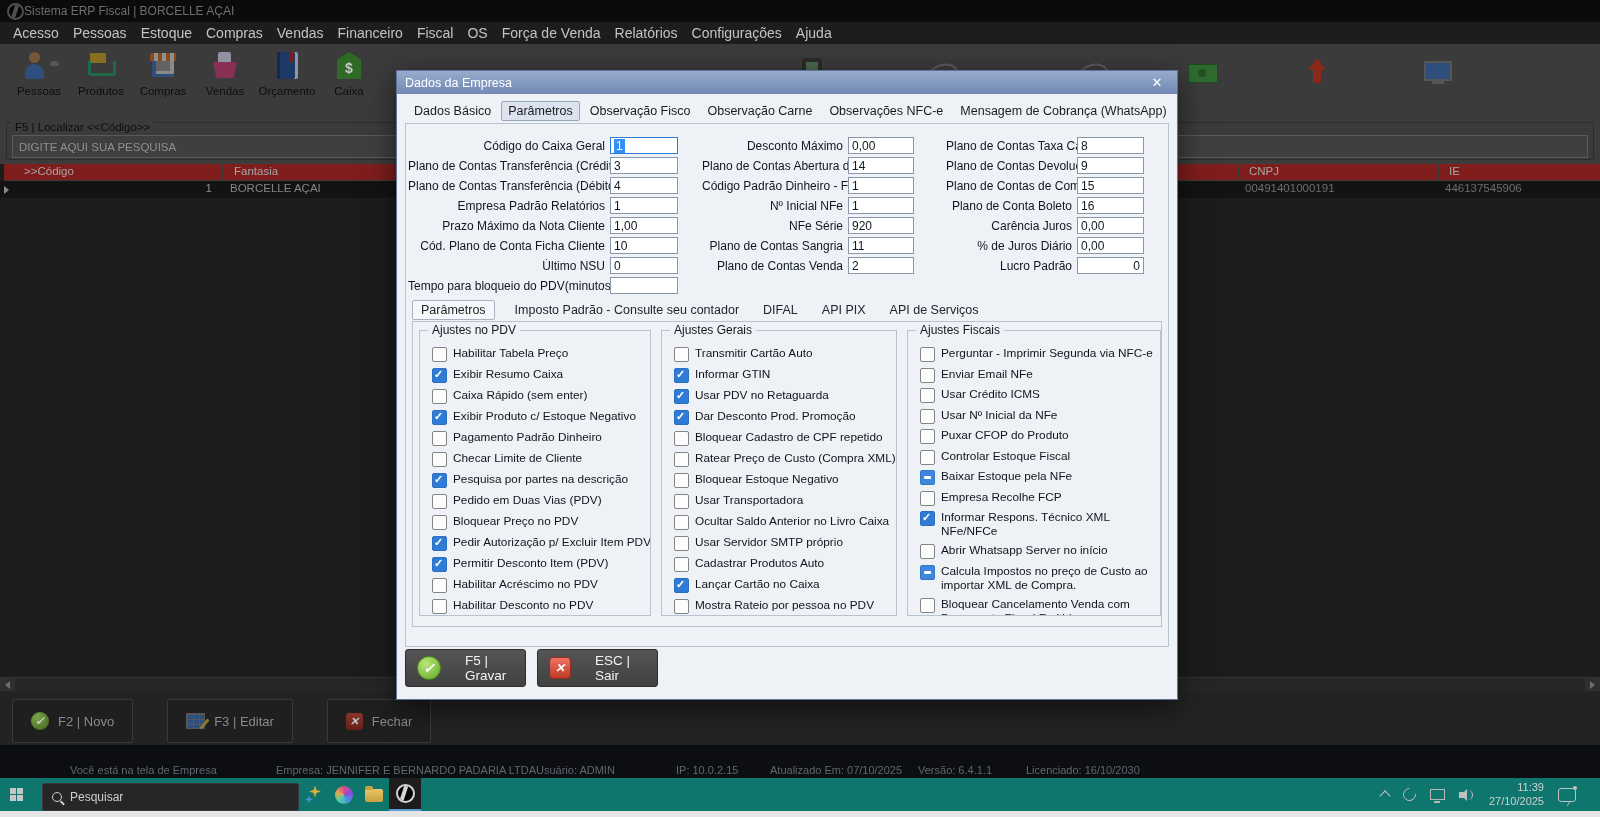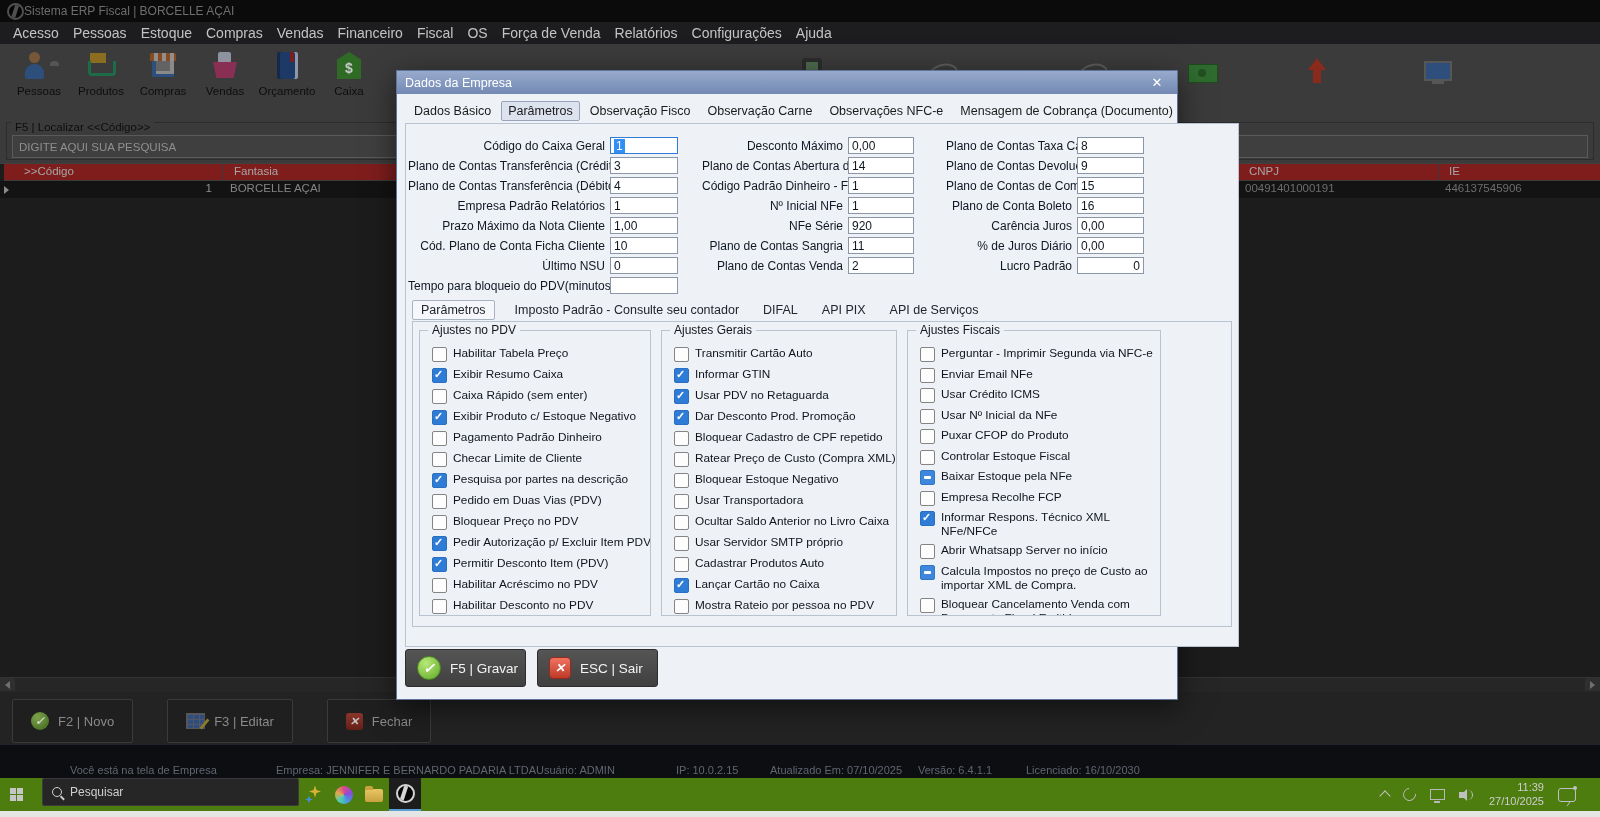--- a/index.html
+++ b/index.html
@@ -89,21 +89,21 @@
   .statusbar{position:absolute;left:0;top:744px;width:1600px;height:34px;background:#0c0e12;border-top:1px solid #20232b}
   .statusbar span{position:absolute;top:19px;font-size:11px;color:#61666f;white-space:nowrap}
   .statusbar span:nth-of-type(1){left:70px}
   .statusbar span:nth-of-type(2){left:276px}
   .statusbar span:nth-of-type(3){left:536px}
   .statusbar span:nth-of-type(4){left:676px}
   .statusbar span:nth-of-type(5){left:770px}
   .statusbar span:nth-of-type(6){left:918px}
   .statusbar span:nth-of-type(7){left:1026px}
   
-  .taskbar{position:absolute;left:0;top:778px;width:1600px;height:33px;background:#4d7c0f;display:flex;align-items:flex-start}
+  .taskbar{position:absolute;left:0;top:778px;width:1600px;height:33px;background:#0f766e;display:flex;align-items:flex-end}
   .start-btn{width:40px;height:33px;display:flex;align-items:center;justify-content:center}
   .start-icon{width:6px;height:6px;background:#c6c6c6;box-shadow:7px 0 #c6c6c6,0 7px #c6c6c6,7px 7px #c6c6c6;margin:-7px 7px 0 -7px}
   .tb-search{width:237px;height:26px;background:#262626;border:1px solid #3a3a3a;border-radius:2px;display:flex;align-items:center;gap:8px;padding:0 9px;margin-left:2px}
   .search-icon{width:8px;height:8px;border:1.5px solid #cfcfcf;border-radius:50%;position:relative;flex:none}
   .search-icon::after{content:"";position:absolute;width:5px;height:1.5px;background:#cfcfcf;transform:rotate(45deg);right:-4px;bottom:-2px}
   .tb-search span{color:#cfcfcf;font-size:12px}
   .task-ico{width:30px;height:33px;display:flex;align-items:center;justify-content:center}
   .sparkle-icon{position:relative;width:20px;height:20px}
   .sparkle-icon::before{content:"";position:absolute;left:5px;top:1px;width:12px;height:12px;background:#d8b23a;
       clip-path:polygon(50% 0,62% 38%,100% 50%,62% 62%,50% 100%,38% 62%,0 50%,38% 38%)}
@@ -132,21 +132,21 @@
   .bottom-strip{position:absolute;left:0;top:811px;width:1600px;height:6px;background:#e5e5e5}
   
   .dialog{position:absolute;left:396px;top:70px;width:782px;height:630px;background:#eef1f6;border:1px solid #5f729a;
           box-shadow:0 8px 28px rgba(0,0,0,.55);box-sizing:border-box}
   .dlg-title{height:23px;background:linear-gradient(#98abcd,#7389b3);display:flex;align-items:center;padding:0 8px}
   .dlg-title .t{color:#fff;font-size:12.5px}
   .dlg-close{margin-left:auto;color:#fff;font-size:13px;width:24px;height:19px;display:flex;align-items:center;justify-content:center}
   .dlg-tabs{position:absolute;left:10px;top:30px;display:flex;gap:3px}
   .dlg-tab{font-size:12.5px;color:#1b1b1b;padding:3px 7px;white-space:nowrap}
   .dlg-tab.active{background:#dde3ee;border:1px solid #98a4ba;border-radius:2px;padding:2px 6px}
-  .dlg-content{position:absolute;left:8px;top:52px;width:834px;height:524px;border:1px solid #b9c2d0;box-sizing:border-box;background:#eef1f6}
+  .dlg-content{position:absolute;left:8px;top:52px;width:764px;height:524px;border:1px solid #b9c2d0;box-sizing:border-box;background:#eef1f6}
   .fcol{position:absolute;top:13px}
   .fcol1{left:2px;width:270px}
   .fcol2{left:296px;width:212px}
   .fcol3{left:540px;width:198px}
   .frow{display:flex;align-items:center;height:17px;margin-bottom:3px}
   .flabel{flex:1;text-align:right;font-size:12px;color:#0f1722;padding-right:5px;white-space:nowrap;overflow:hidden}
   .finput{flex:none;height:17px;background:#fff;border:1px solid #8a97a8;box-sizing:border-box;display:flex;align-items:center;padding:0 3px;font-size:12px;color:#0f1722}
   .fcol1 .finput{width:68px}.fcol2 .finput{width:66px}.fcol3 .finput{width:67px}
   .finput.alignr{justify-content:flex-end}
   .finput.sel{border-color:#2f7cd6}
@@ -165,21 +165,21 @@
   .cb{width:13px;height:13px;border:1px solid #848484;border-radius:2px;background:#fdfdfd;flex:none;position:relative;margin-top:0px}
   .cb-checked{background:#2f7cd6;border-color:#2a6fc2}
   .cb-checked::after{content:"✓";position:absolute;left:1px;top:-1px;color:#fff;font-size:11px;font-weight:bold}
   .cb-indeterminate{background:#3f87dc;border-color:#3277c4}
   .cb-indeterminate::after{content:"";position:absolute;left:3px;top:5px;width:7px;height:3px;background:#fff;border-radius:1px}
   .cb-label{font-size:11.8px;color:#10151b;line-height:1.18}
   .fs-pdv .cb-label,.fs-gerais .cb-label{white-space:nowrap}
   .fs-fiscais .cb-row{margin-bottom:5.5px}
   .dlg-btns{position:absolute;left:8px;top:578px;display:flex;gap:11px}
   .dlg-btn{width:121px;height:38px;background:linear-gradient(#555,#404040);border:1px solid #2d2d2d;border-radius:3px;
-           display:flex;align-items:center;gap:9px;padding-left:11px;color:#f3f3f3;font-size:13.5px;box-sizing:border-box}
+           display:flex;align-items:center;gap:24px;padding-left:11px;color:#f3f3f3;font-size:13.5px;box-sizing:border-box}
   .save-icon{width:22px;height:22px;border-radius:50%;background:radial-gradient(circle at 35% 28%,#b8e878,#61a928);border:1px solid #4c8a1e;position:relative;flex:none}
   .save-icon::after{content:"✓";position:absolute;inset:0;display:flex;align-items:center;justify-content:center;color:#fff;font-size:14px;font-weight:bold}
   .exit-icon{width:20px;height:20px;border-radius:4px;background:linear-gradient(#f07362,#bf3a28);border:1px solid #962a1b;position:relative;flex:none}
   .exit-icon::after{content:"✕";position:absolute;inset:0;display:flex;align-items:center;justify-content:center;color:#fff;font-size:12px;font-weight:bold}
 </style>
 </head>
 <body>
 
 <div class="app">
   <div class="titlebar">
@@ -308,21 +308,21 @@
     <span class="t">Dados da Empresa</span>
     <span class="dlg-close">✕</span>
   </div>
   <div class="dlg-tabs">
 
   <span class="dlg-tab">Dados Básico</span>
       <span class="dlg-tab active">Parâmetros</span>
       <span class="dlg-tab">Observação Fisco</span>
       <span class="dlg-tab">Observação Carne</span>
       <span class="dlg-tab">Observações NFC-e</span>
-      <span class="dlg-tab">Mensagem de Cobrança (Documento)</span>
+      <span class="dlg-tab">Mensagem de Cobrança (WhatsApp)</span>
     </div>
   <div class="dlg-content">
     <div class="fcol fcol1">
 
         <div class="frow">
           <span class="flabel">Código do Caixa Geral</span>
           <span class="finput sel">
             <span class="ival">1</span>
           </span>
         </div>

